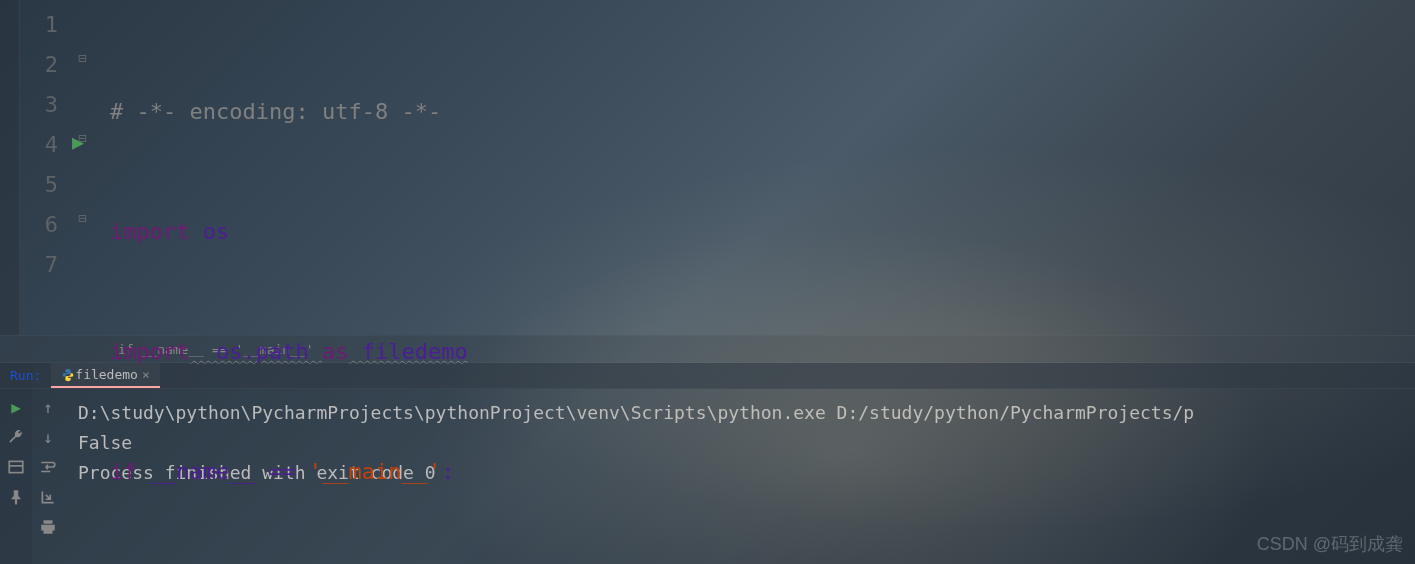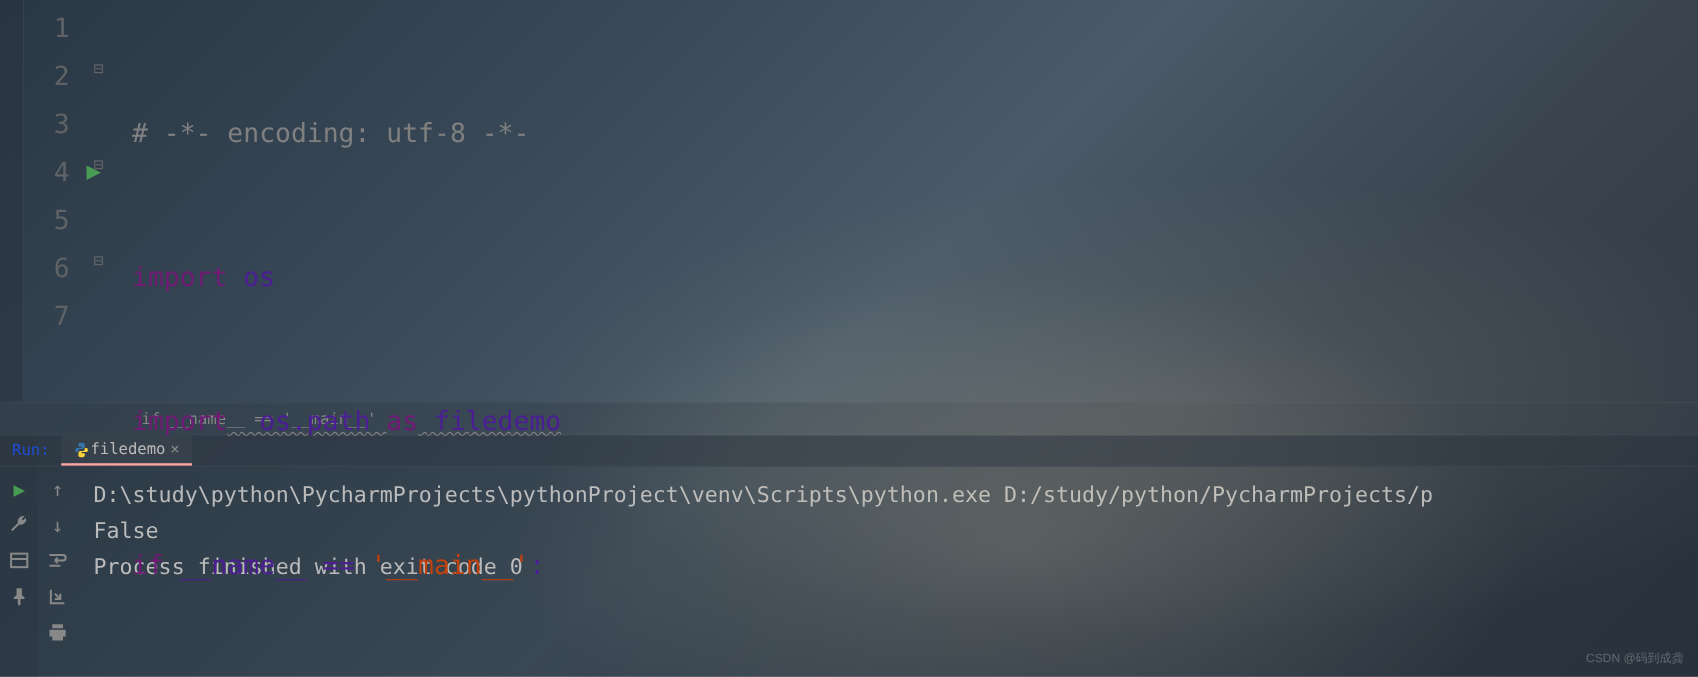--- a/index.html
+++ b/index.html
@@ -147,21 +147,21 @@
       line-height: 30px;
       color: #bbb;
       white-space: pre;
       overflow: hidden;
     }
     .watermark {
       position: absolute;
       bottom: 8px;
       right: 12px;
       color: rgba(200,200,200,0.35);
-      font-size: 10px;
+      font-size: 18px;
       font-family: sans-serif;
     }
   </style>
 </head>
 <body>
 
 <div class="bg-overlay"></div>
 
 <div class="editor-area">
   <div class="gutter-strip"></div>

